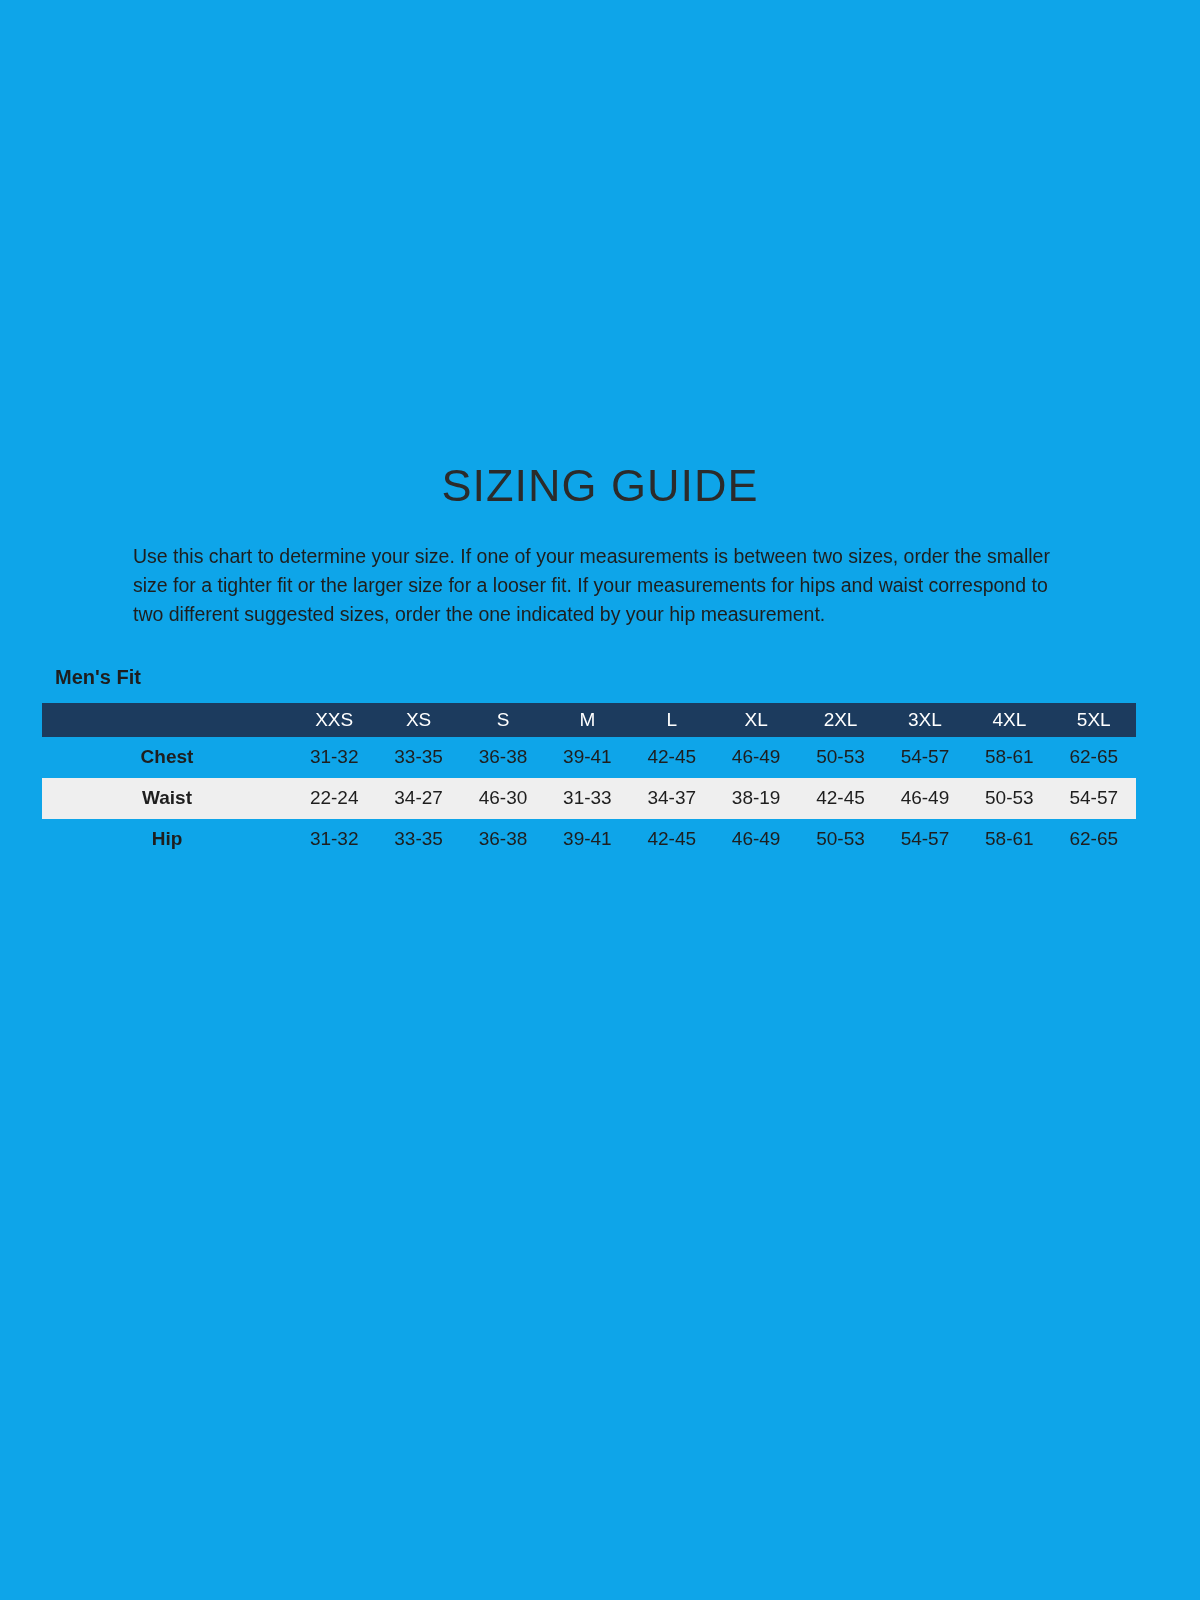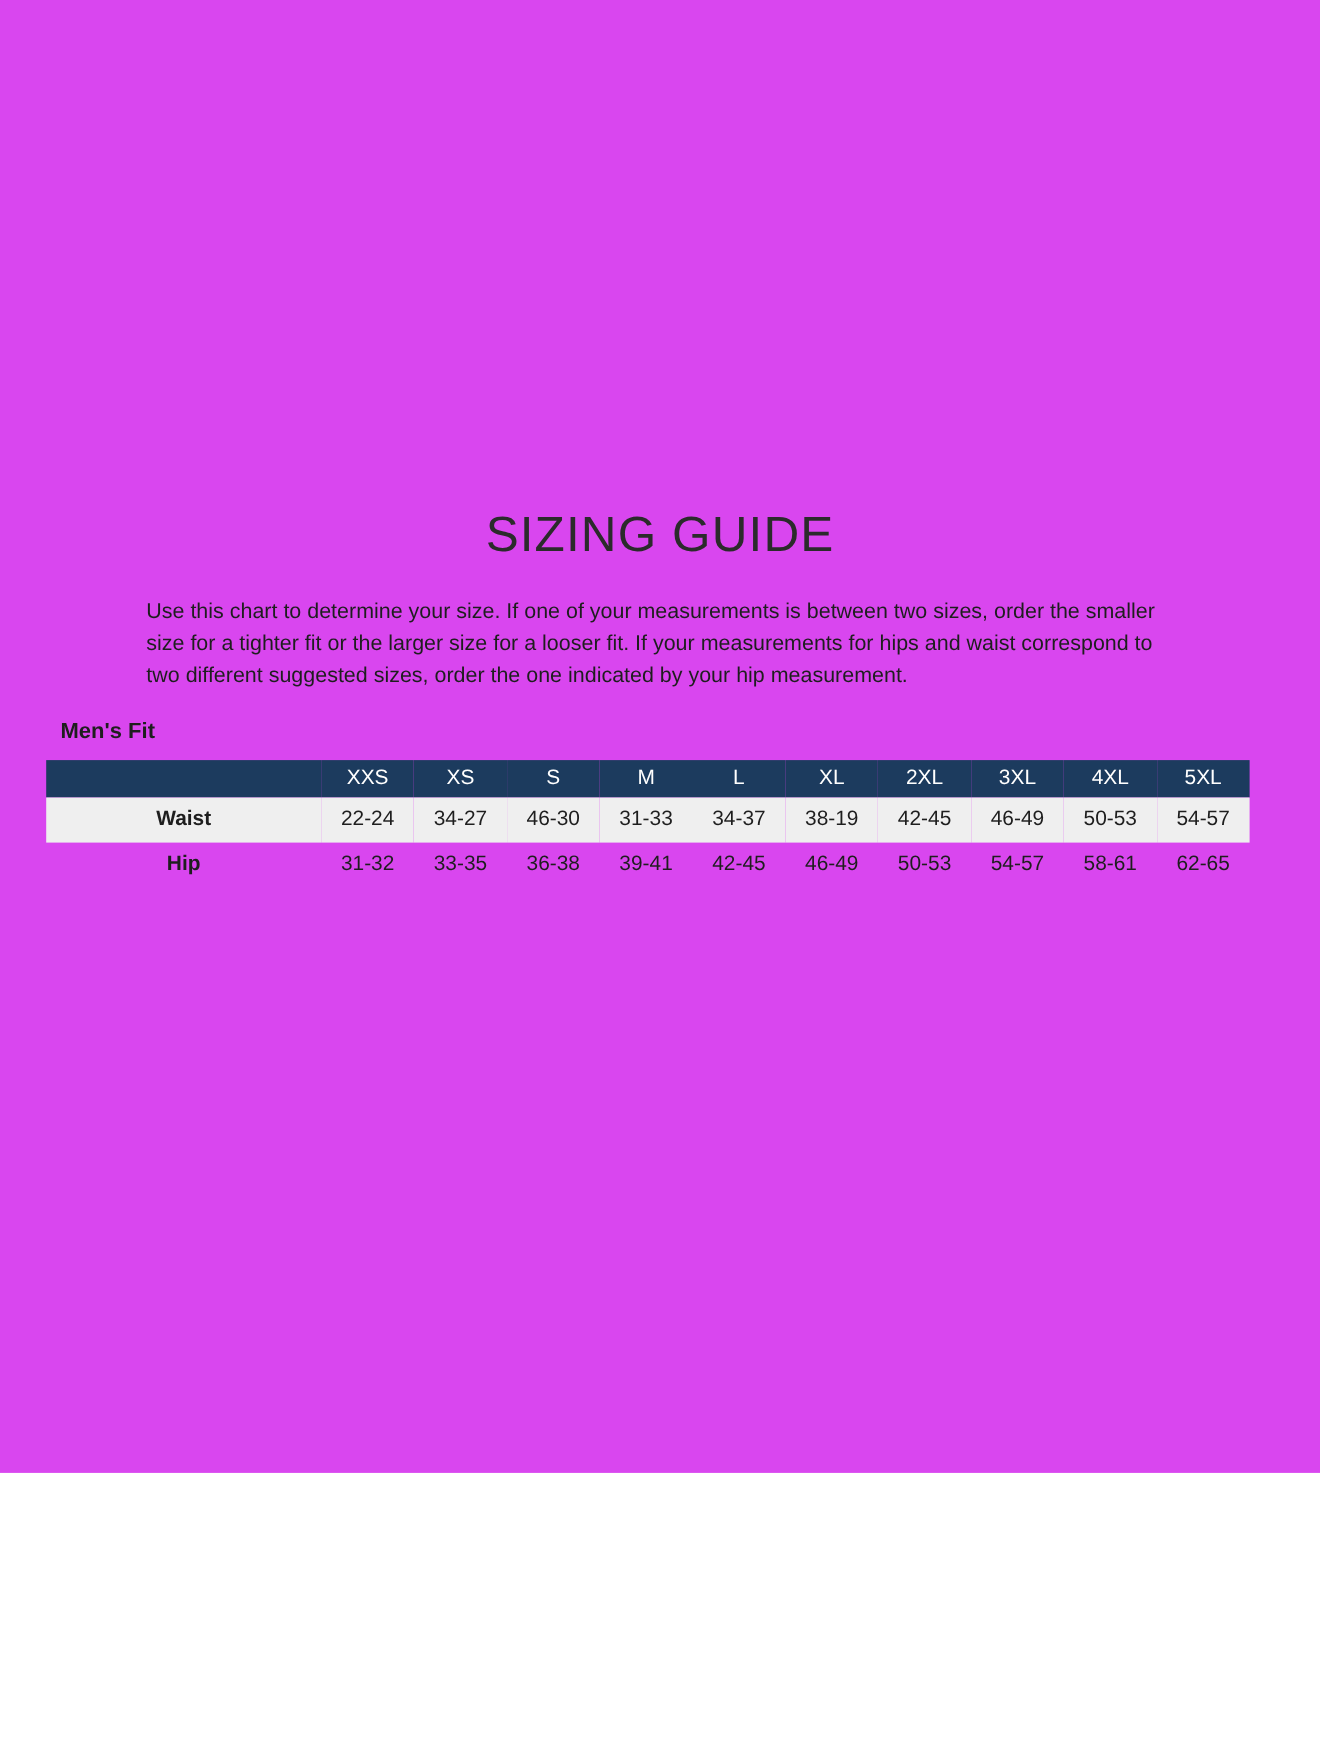--- a/index.html
+++ b/index.html
@@ -3,22 +3,22 @@
 <meta charset="utf-8">
 <style>
   html, body {
     margin: 0;
     padding: 0;
     background: #ffffff;
   }
   .page {
     position: relative;
     width: 1200px;
-    height: 1339px;
-    background: #d946ef;
+    height: 1600px;
+    background: #0ea5e9;
     font-family: "Liberation Sans", sans-serif;
     color: #231f20;
     overflow: hidden;
   }
   .page-title {
     margin: 0;
     padding-top: 460px;
     text-align: center;
     font-size: 45px;
     font-weight: 400;
@@ -27,21 +27,21 @@
   }
   .intro {
     width: 934px;
     margin: 30px auto 12px auto;
     font-size: 19.5px;
     line-height: 1.48;
     color: #1e1e1e;
     text-align: left;
   }
   .section-label {
-    margin: 25px 0 0 55px;
+    margin: 37px 0 0 55px;
     font-size: 20px;
     font-weight: 700;
     color: #1e1e1e;
   }
   table.size-table {
     margin: 14px 0 0 42px;
     width: 1094px;
     border-collapse: collapse;
     table-layout: fixed;
     font-size: 19px;
@@ -94,20 +94,33 @@
           <th>M</th>
           <th>L</th>
           <th>XL</th>
           <th>2XL</th>
           <th>3XL</th>
           <th>4XL</th>
           <th>5XL</th>
         </tr>
     </thead>
     <tbody id="size-table-body">
+        <tr>
+          <th>Chest</th>
+          <td>31-32</td>
+          <td>33-35</td>
+          <td>36-38</td>
+          <td>39-41</td>
+          <td>42-45</td>
+          <td>46-49</td>
+          <td>50-53</td>
+          <td>54-57</td>
+          <td>58-61</td>
+          <td>62-65</td>
+        </tr>
         <tr class="alt">
           <th>Waist</th>
           <td>22-24</td>
           <td>34-27</td>
           <td>46-30</td>
           <td>31-33</td>
           <td>34-37</td>
           <td>38-19</td>
           <td>42-45</td>
           <td>46-49</td>

